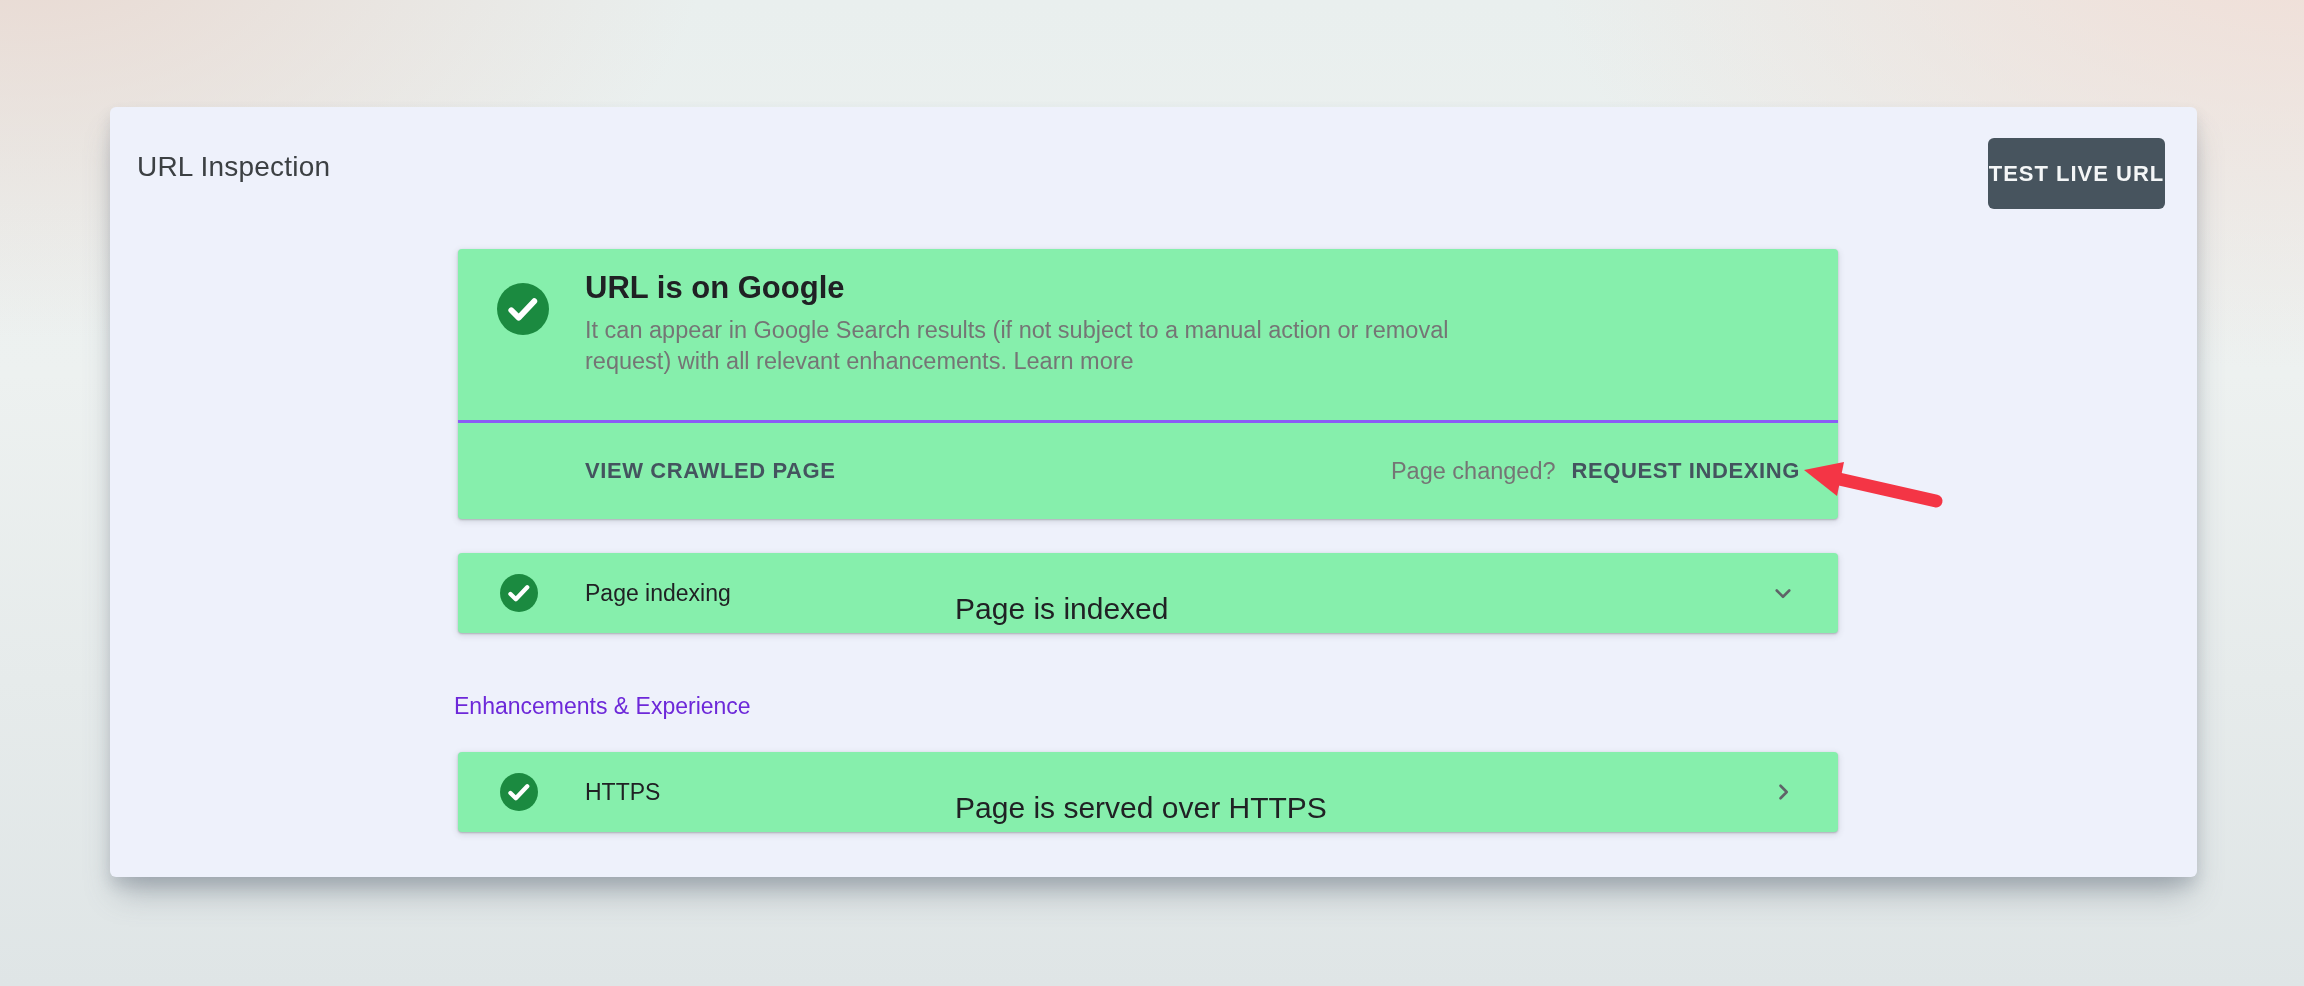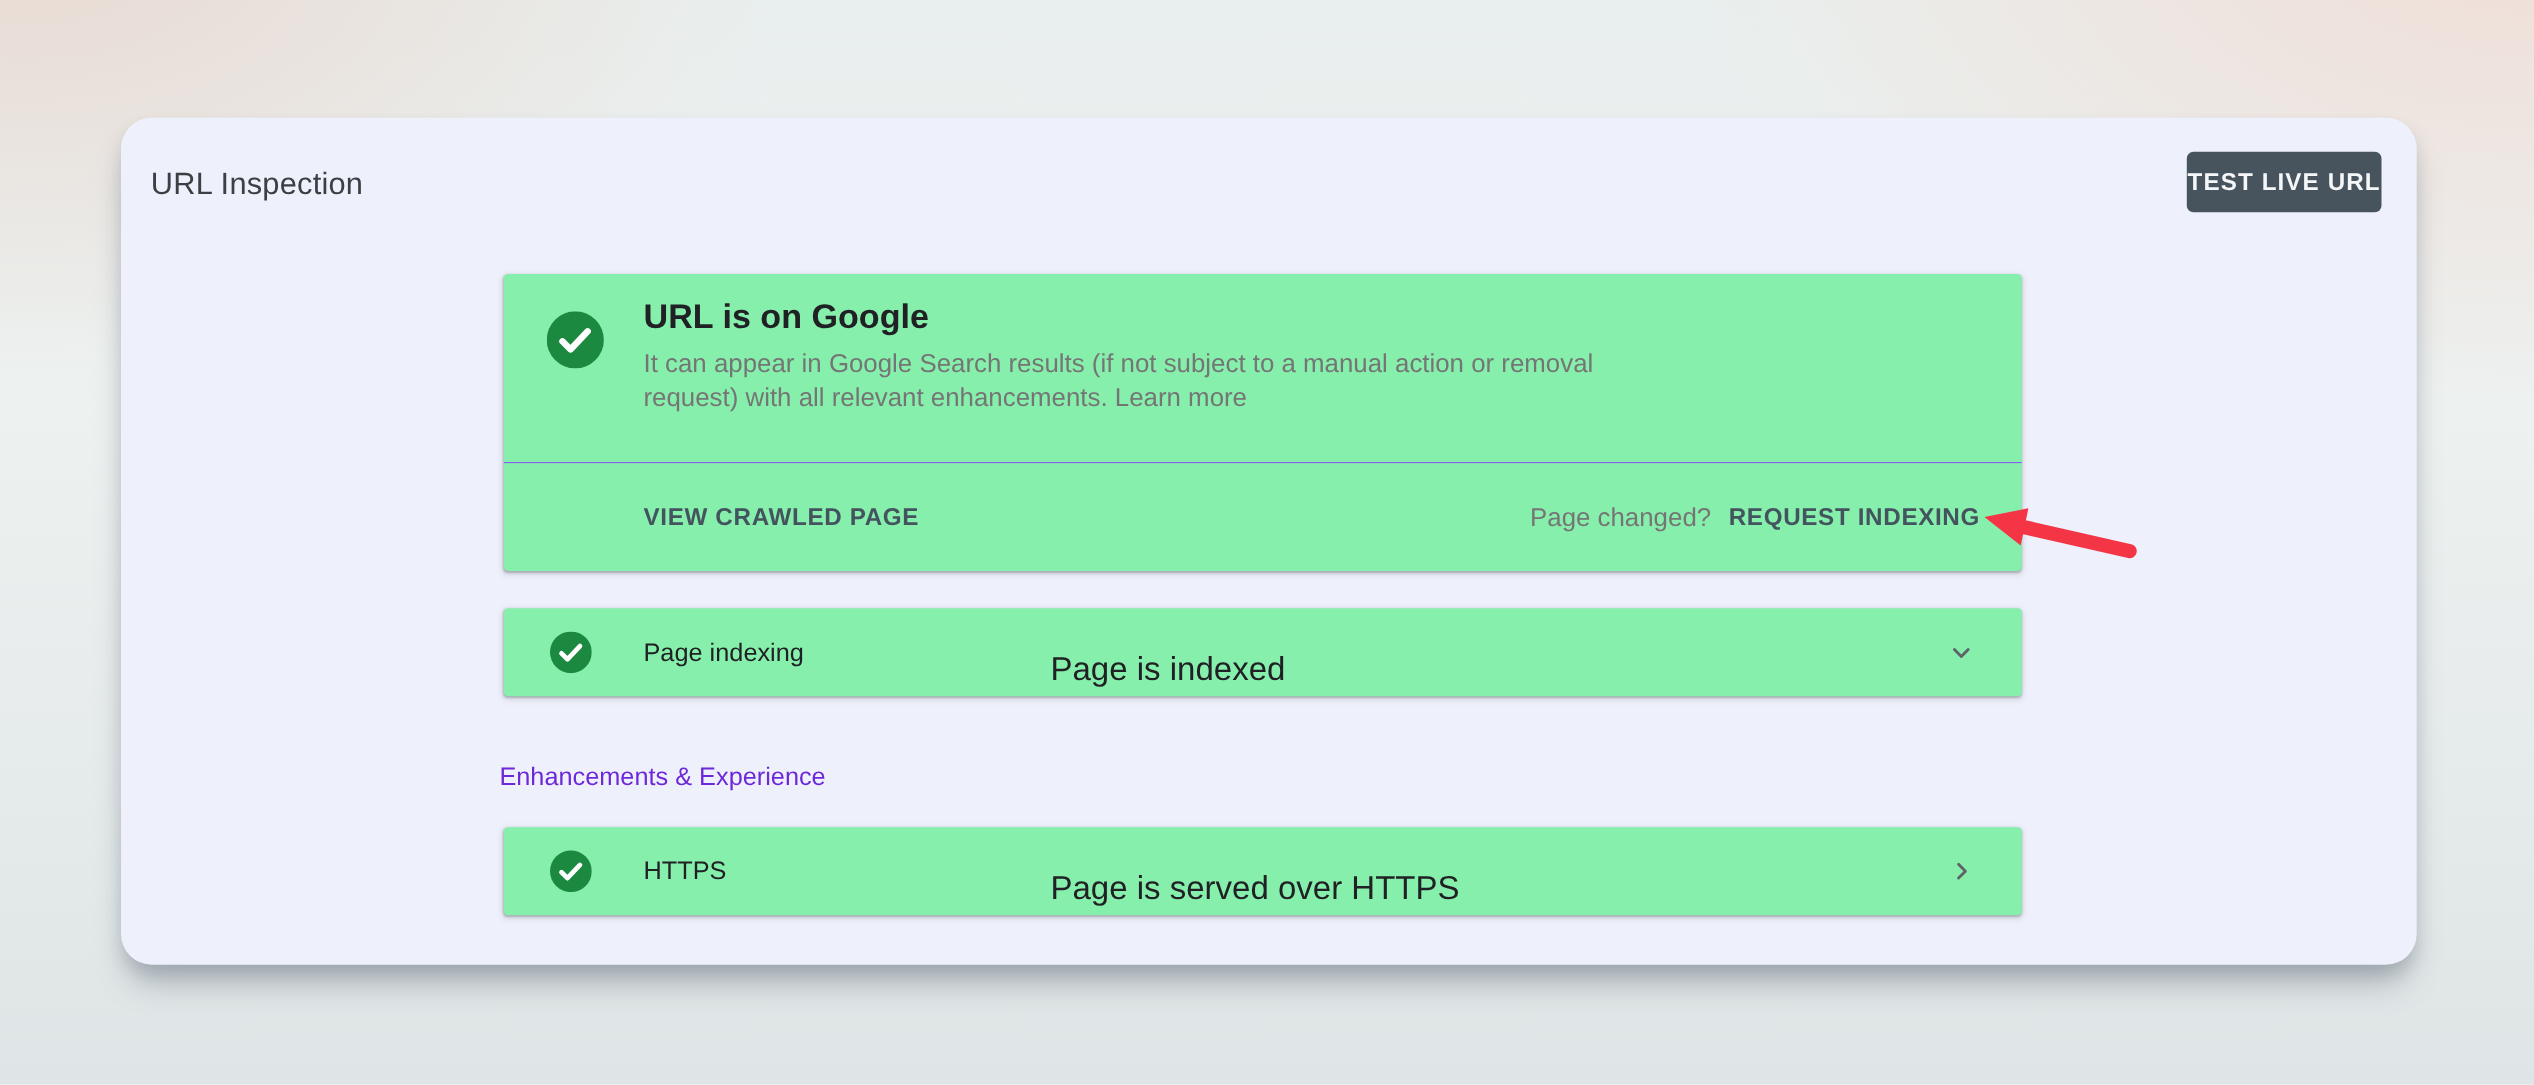--- a/index.html
+++ b/index.html
@@ -15,35 +15,35 @@
     background:
       radial-gradient(1100px 640px at 1% -6%, rgba(233,216,208,0.95), rgba(233,216,208,0) 62%),
       radial-gradient(1200px 700px at 100% -8%, rgba(241,221,213,0.98), rgba(241,221,213,0) 64%),
       linear-gradient(180deg, #e9efee 0%, #edf1f0 38%, #dfe5e6 100%);
   }
   .panel {
     position: absolute;
     left: 110px; top: 107px;
     width: 2087px; height: 770px;
     background: #eef1fb;
-    border-radius: 28px;
+    border-radius: 6px;
     box-shadow: 0 22px 30px -8px rgba(96,106,120,0.45), 0 8px 14px rgba(96,106,120,0.18);
   }
   .page-title {
     position: absolute;
     left: 27px; top: 44px;
     font-size: 28px;
     font-weight: 500;
     color: #3c4043;
     letter-spacing: 0.2px;
   }
   .test-live-btn {
     position: absolute;
     right: 32px; top: 31px;
-    width: 177px; height: 55px;
+    width: 177px; height: 71px;
     background: #47545e;
     color: #f4f6f7;
     border: none;
     border-radius: 6px;
     font-family: "Liberation Sans", sans-serif;
     font-size: 22px;
     font-weight: 700;
     letter-spacing: 1px;
     display: flex; align-items: center; justify-content: center;
     cursor: pointer;
@@ -68,21 +68,21 @@
     width: 940px;
     font-size: 23.5px; line-height: 31px;
     color: #757575;
   }
   .learn-more {
     color: #757575;
     cursor: pointer;
   }
   .verdict-actions {
     position: absolute; left: 0; right: 0; top: 171px; height: 99px;
-    border-top: 1px solid #8b5cf6;
+    border-top: 3px solid #8b5cf6;
     display: flex; align-items: center;
     padding-left: 127px; padding-right: 38px;
   }
   .action-link {
     font-size: 22px; font-weight: 700;
     color: #44545f;
     letter-spacing: 0.6px;
     cursor: pointer;
     white-space: nowrap;
   }

